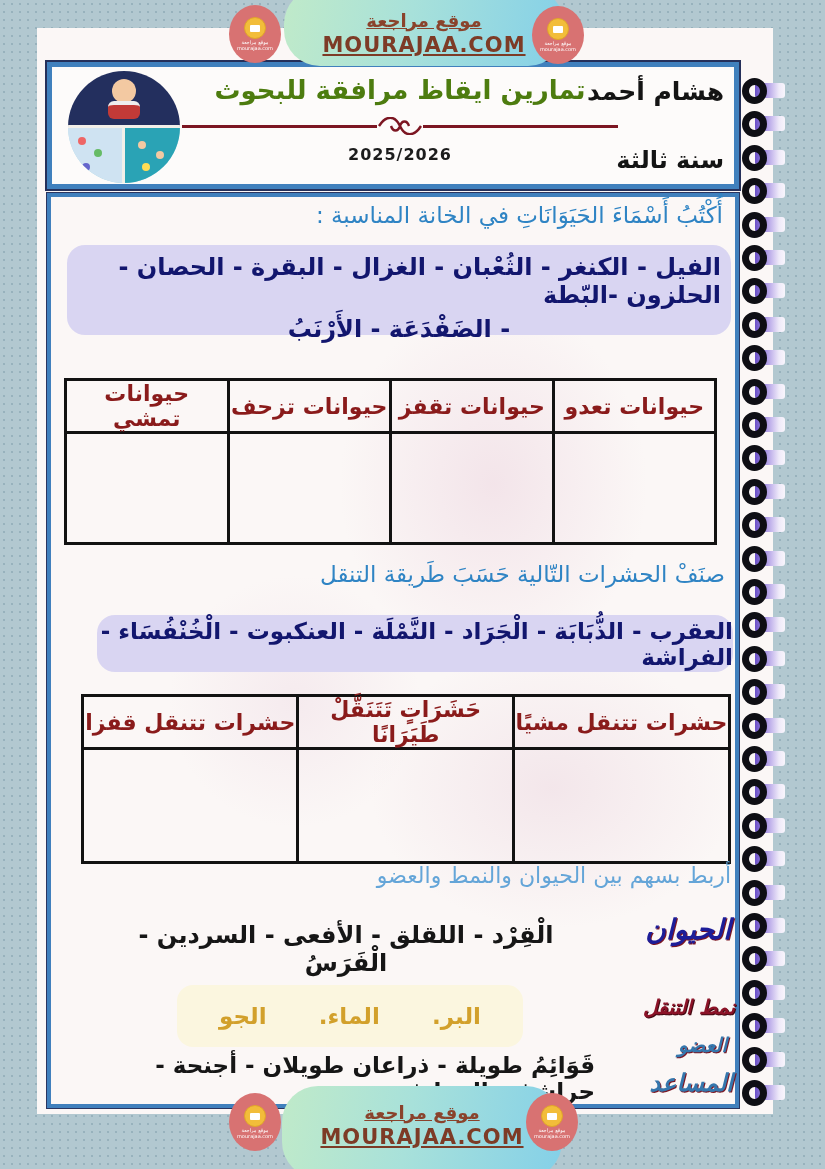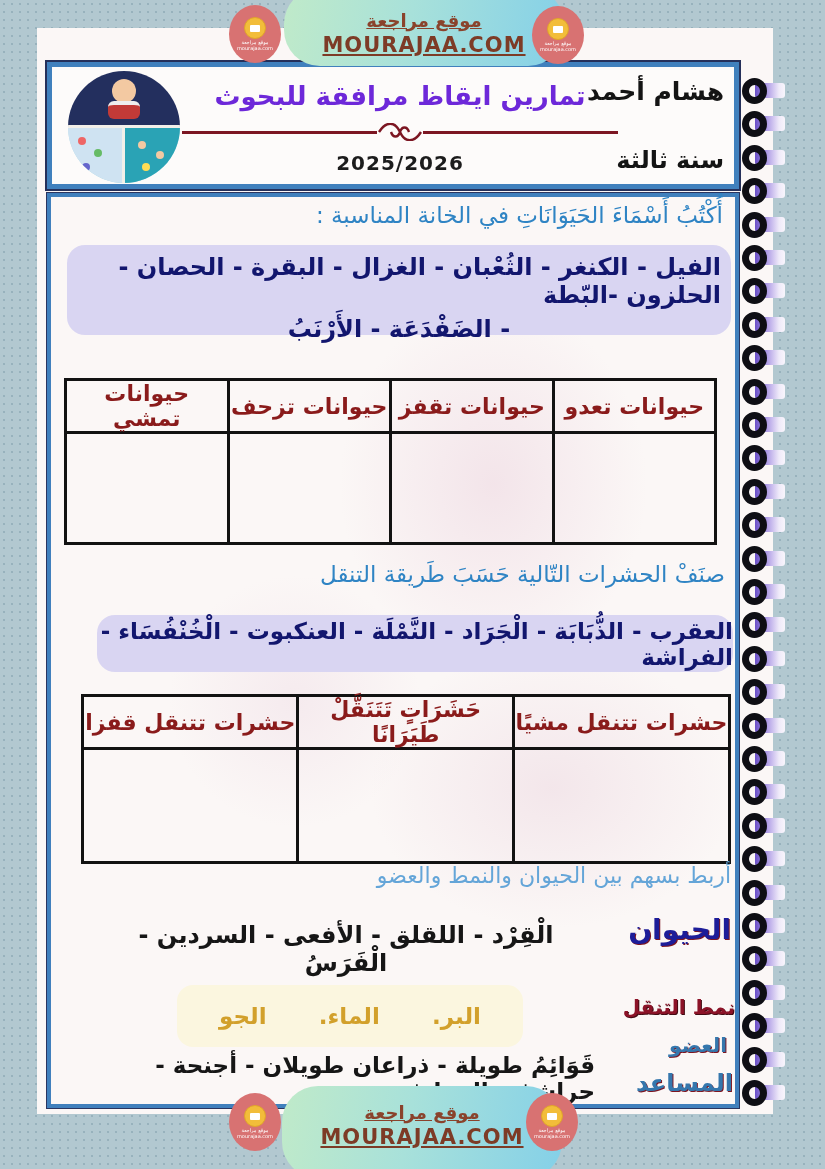--- a/index.html
+++ b/index.html
@@ -67,24 +67,24 @@
   .av-body{ position:absolute; left:40px; top:30px; width:32px; height:18px; border-radius:6px; background:#c23a37; border-top:4px solid #eee; }
   .av-seam-h{ position:absolute; left:0; top:54px; width:100%; height:3px; background:#f2efe9; }
   .av-seam-v{ position:absolute; left:54px; top:54px; width:3px; height:58px; background:#f2efe9; }
   .av-chars{ position:absolute; left:57px; top:57px; width:55px; height:55px; background:#2aa3b5; }
   .av-hearts{ position:absolute; left:0; top:57px; width:54px; height:55px; background:#cfe3f2; }
   .dot{ position:absolute; width:8px; height:8px; border-radius:50%; }
   .header-center{
     position:absolute; left:130px; top:8px; width:436px; height:110px;
     display:flex; flex-direction:column; align-items:center;
   }
-  .header-title{ font-size:26px; font-weight:bold; color:#6d28d9; margin-top:6px; }
+  .header-title{ font-size:26px; font-weight:bold; color:#4d7c0f; }
   .divider{ display:flex; align-items:center; width:100%; margin-top:12px; }
   .divider .dl{ flex:1; height:3px; background:#7c1622; }
-  .header-year{ font-size:20px; font-weight:bold; color:#1c1c1c; margin-top:10px; letter-spacing:1px; }
+  .header-year{ font-size:16px; font-weight:bold; color:#1c1c1c; margin-top:10px; letter-spacing:1px; }
   .header-name{ position:absolute; right:10px; top:10px; font-size:25px; font-weight:bold; color:#141414; }
   .header-grade{ position:absolute; right:10px; bottom:10px; font-size:24px; font-weight:bold; color:#141414; }
   
   .content-box{
     position:absolute; left:47px; top:193px; width:692px; height:915px;
     border:4px solid #4080bd; box-shadow:0 0 0 1px #2a3560;
     background:transparent; z-index:2;
   }
   .instr{ position:absolute; font-weight:normal; text-align:right; direction:rtl; }
   .instr1{ top:5px; right:12px; font-size:23px; color:#2f84c4; }
@@ -95,21 +95,21 @@
   .bank1{ top:48px; right:4px; left:16px; height:90px; font-size:24px; padding:8px 10px 0 10px; }
   .bank1 .l1{ text-align:right; }
   .bank1 .l2{ text-align:center; margin-top:6px; }
   .bank2{ top:418px; right:2px; left:46px; height:57px; font-size:23px;
           display:flex; align-items:center; justify-content:center; }
   table{ position:absolute; border-collapse:collapse; table-layout:fixed; direction:rtl; }
   .table1{ top:181px; left:13px; width:653px; }
   .table2{ top:497px; left:30px; width:650px; }
   th{ border:3px solid #121212; font-size:22px; font-weight:bold; color:#8a1b1b; height:51px; text-align:center; }
   td{ border:3px solid #121212; height:111px; background:transparent; }
-  .match-label{ position:absolute; direction:rtl; font-weight:bold; text-align:right; }
+  .match-label{ position:absolute; direction:rtl; font-weight:bold; text-align:right;font-style:italic; }
   .lbl-animal{ top:716px; right:4px; font-size:28px; color:#1d1d99; text-shadow:1px 1px 0 #7c1622; }
   .animals-line{ position:absolute; top:724px; left:60px; width:470px; text-align:center;
                  direction:rtl; font-size:24px; font-weight:bold; color:#161616; }
   .lbl-mode{ top:798px; right:0px; font-size:20px; color:#8c1328; text-shadow:1px 1px 0 #430a12;text-align:center; }
   .mode-box{ position:absolute; top:788px; left:126px; width:346px; height:62px;
              background:#fbf6df; border-radius:16px; direction:rtl;
              display:flex; align-items:center; justify-content:space-between; padding:0 42px;
              font-size:23px; font-weight:bold; color:#d2a02b; }
   .lbl-organ1{ top:836px; right:8px; font-size:20px; color:#3577ad; text-shadow:1px 1px 0 #7c1622; }
   .lbl-organ2{ top:872px; right:2px; font-size:24px; color:#3577ad; text-shadow:1px 1px 0 #7c1622; }

